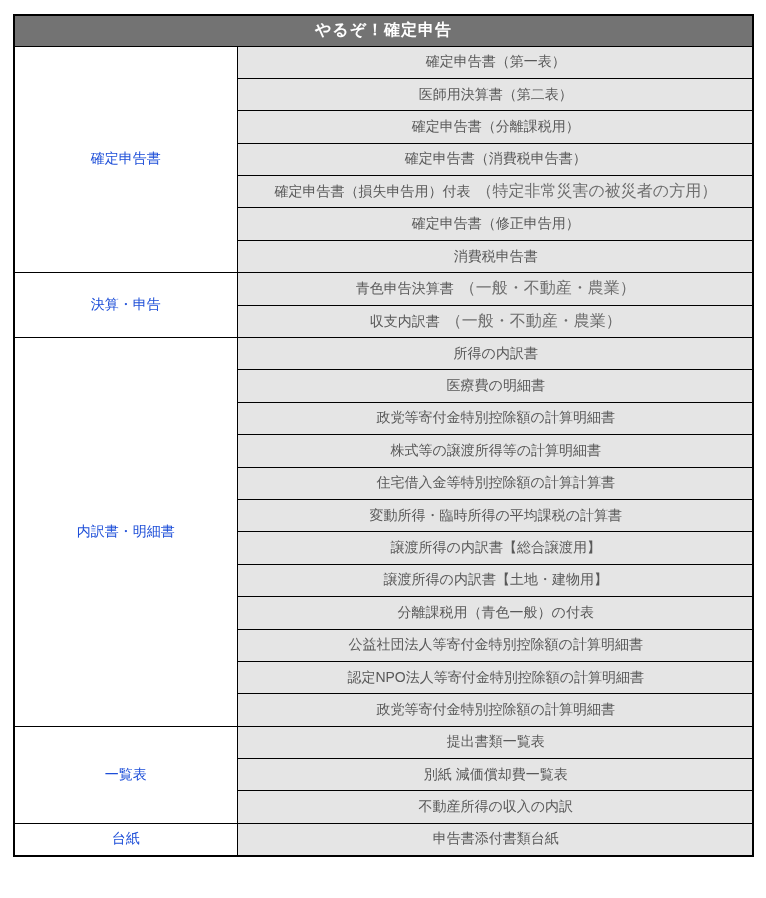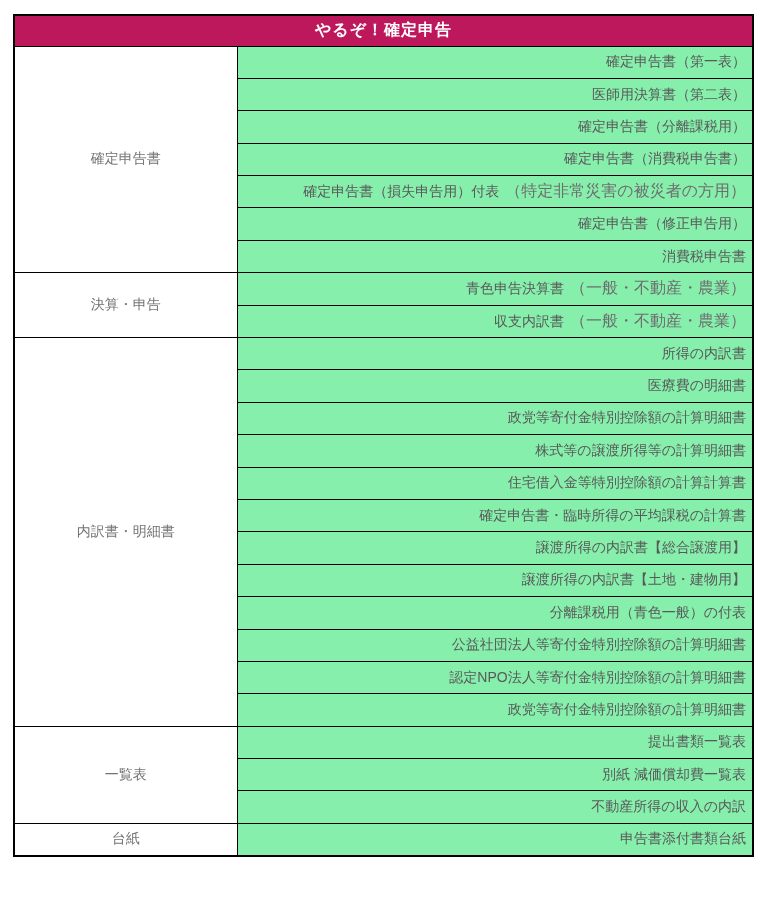--- a/index.html
+++ b/index.html
@@ -23,45 +23,45 @@
     border: 2px solid #000000;
   }
   table.doc-table col.c-cat  { width: 223px; }
   table.doc-table col.c-item { width: 516px; }
   table.doc-table td, table.doc-table th {
     border: 1px solid #000000;
     margin: 0;
   }
   th.app-title {
     height: 31px;
-    background: #be185d;
+    background: #737373;
     color: #ffffff;
     font-size: 16px;
     font-weight: bold;
     text-align: center;
     vertical-align: middle;
     letter-spacing: 1px;
     padding: 0;
   }
   td.category {
     text-align: center;
     vertical-align: middle;
-    color: #737373;
+    color: #1d4ed8;
     font-size: 14px;
     padding: 0 4px;
     background: #ffffff;
   }
   td.item {
     height: 32.4px;
     color: #595959;
     font-size: 14px;
-    text-align: right;
+    text-align: center;
     vertical-align: middle;
     padding: 0 6px 0 8px;
-    background: #86efac;
+    background: #e5e5e5;
     white-space: nowrap;
     overflow: hidden;
   }
   td.item .note {
     font-size: 16px;
     color: #6e6e6e;
     margin-left: 6px;
   }
 </style>
 </head>
@@ -118,21 +118,21 @@
         <tr>
           <td class="item"><span class="label">政党等寄付金特別控除額の計算明細書</span></td>
         </tr>
         <tr>
           <td class="item"><span class="label">株式等の譲渡所得等の計算明細書</span></td>
         </tr>
         <tr>
           <td class="item"><span class="label">住宅借入金等特別控除額の計算計算書</span></td>
         </tr>
         <tr>
-          <td class="item"><span class="label">確定申告書・臨時所得の平均課税の計算書</span></td>
+          <td class="item"><span class="label">変動所得・臨時所得の平均課税の計算書</span></td>
         </tr>
         <tr>
           <td class="item"><span class="label">譲渡所得の内訳書【総合譲渡用】</span></td>
         </tr>
         <tr>
           <td class="item"><span class="label">譲渡所得の内訳書【土地・建物用】</span></td>
         </tr>
         <tr>
           <td class="item"><span class="label">分離課税用（青色一般）の付表</span></td>
         </tr>

